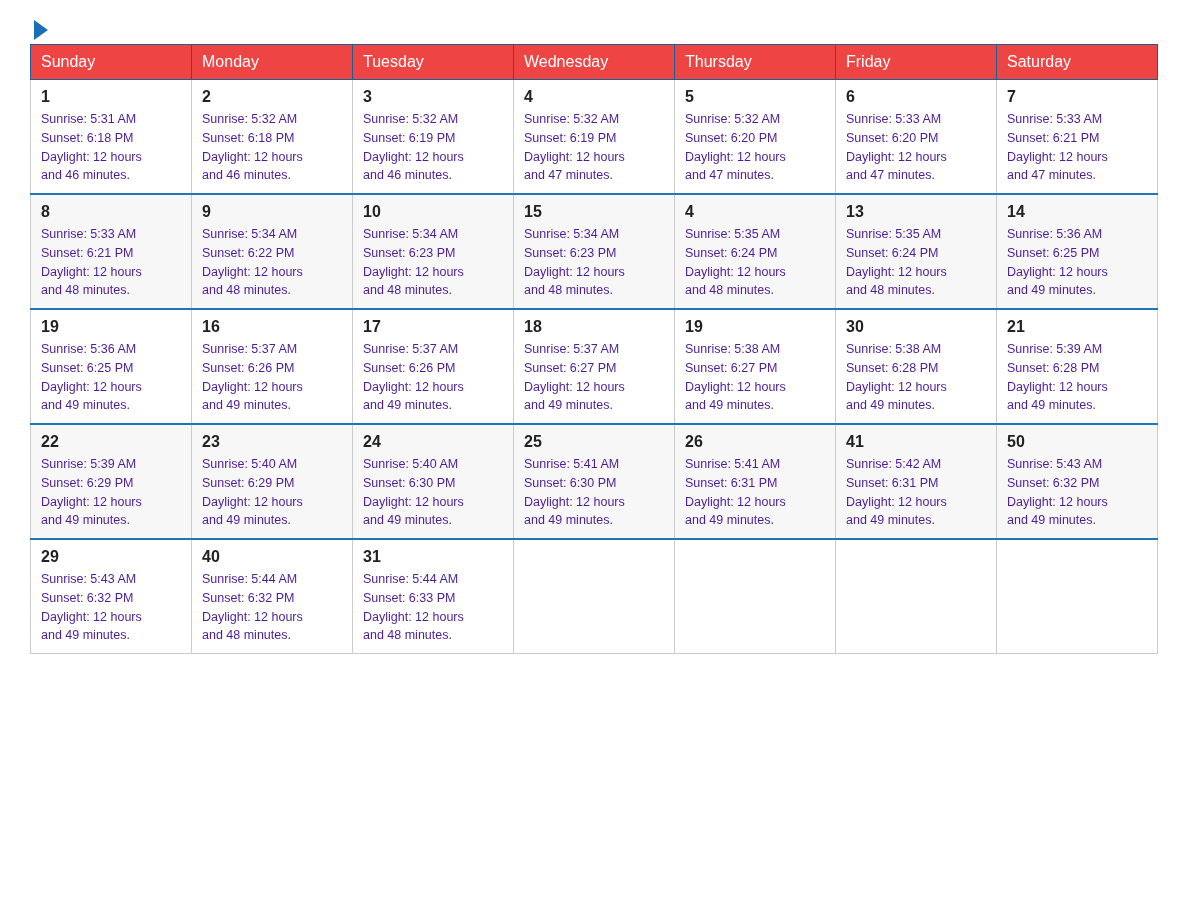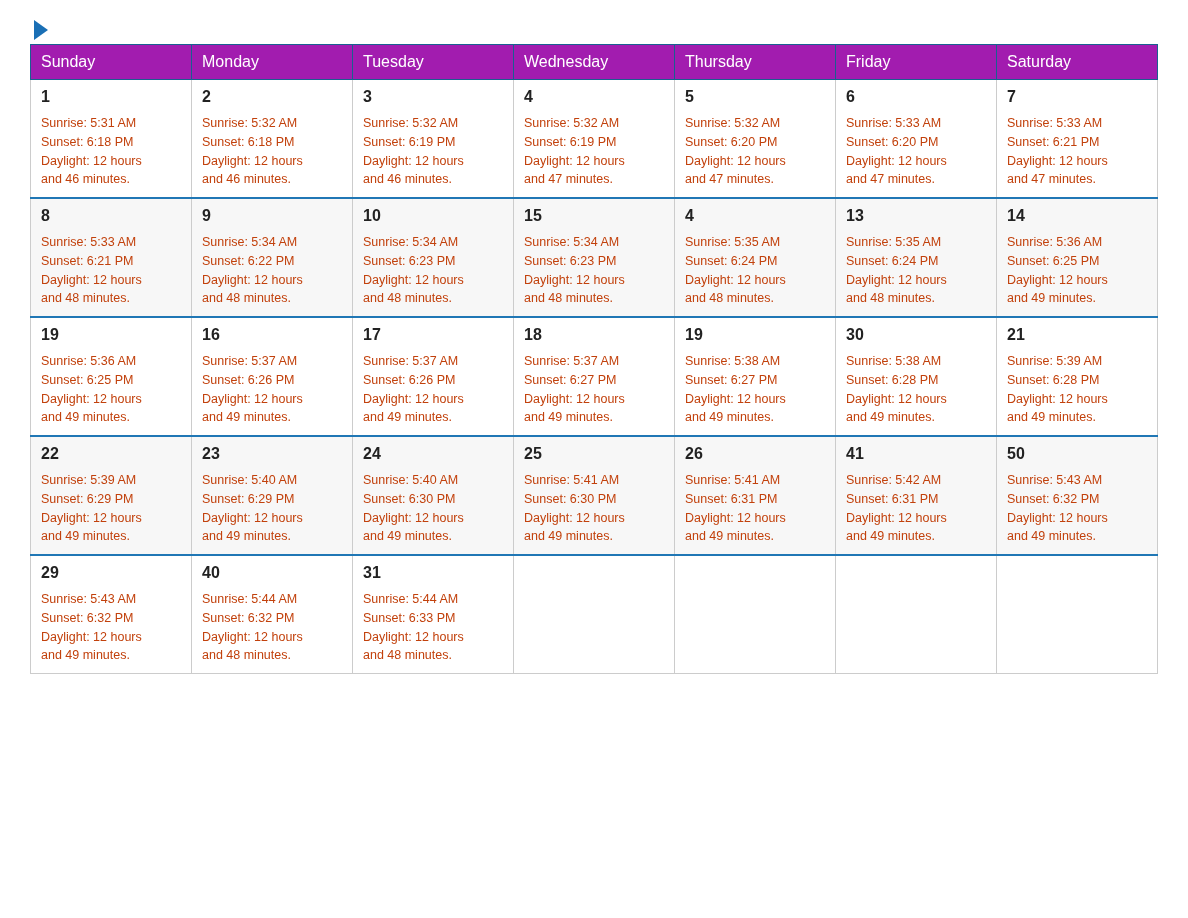--- a/index.html
+++ b/index.html
@@ -57,21 +57,21 @@
       font-size: 22px;
       color: #444;
       margin-top: 4px;
     }
     .calendar {
       width: 100%;
       border-collapse: collapse;
       margin-top: 10px;
     }
     .calendar th {
-      background-color: #a21caf;
+      background-color: #ef4444;
       color: #fff;
       font-size: 16px;
       font-weight: normal;
       padding: 8px 10px;
       text-align: left;
       border: 1px solid #1a6090;
     }
     .calendar td {
       vertical-align: top;
       padding: 8px 10px;
@@ -88,22 +88,21 @@
     .day-num {
       font-size: 16px;
       font-weight: bold;
       color: #222;
       display: block;
       margin-bottom: 4px;
     }
     .day-info {
       font-size: 12.5px;
       line-height: 1.5;
-      color: #c2410c;
-      margin-top: 8px;
+      color: #4c1d95;
     }
     .empty-cell {
       background: #fff !important;
     }
     .row-border td {
       border-top: 2px solid #2077b5;
     }
   </style>
 </head>
 <body>

